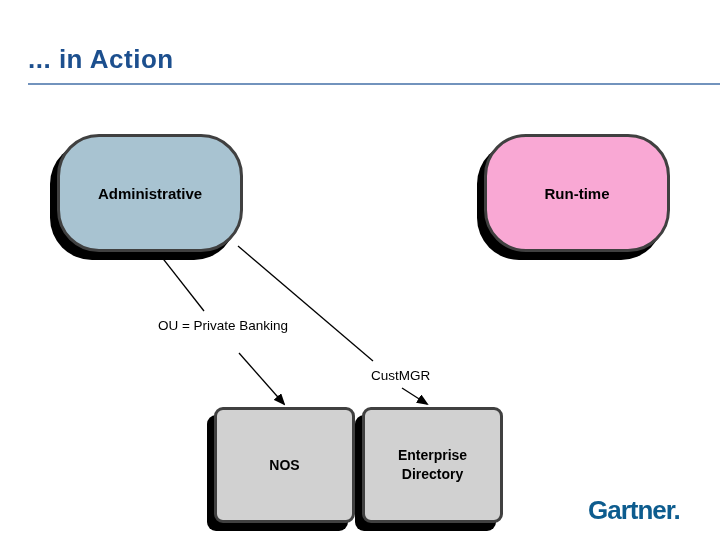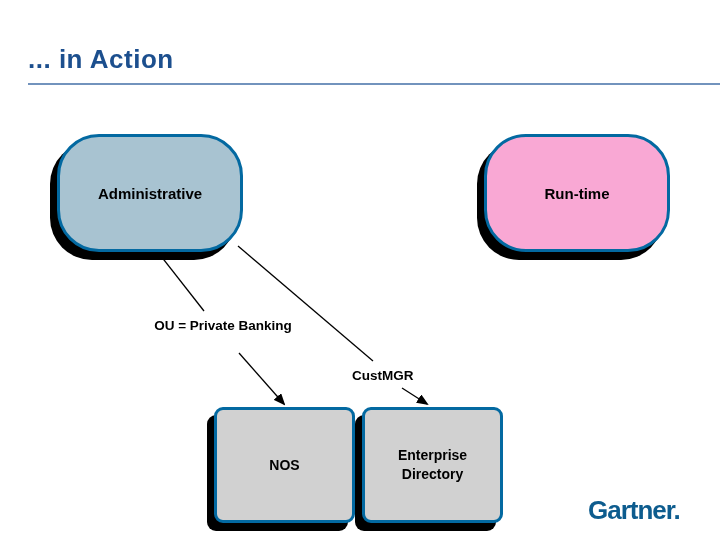--- a/index.html
+++ b/index.html
@@ -37,21 +37,21 @@
   }
   .connectors {
     position: absolute;
     left: 0;
     top: 0;
     pointer-events: none;
   }
   .node {
     position: absolute;
     box-sizing: border-box;
-    border: 3px solid #0369a1;
+    border: 3px solid #404040;
     box-shadow: -7px 8px 0 0 #000;
     display: flex;
     align-items: center;
     justify-content: center;
     text-align: center;
     font-weight: bold;
     color: #000;
   }
   .node.rounded {
     width: 186px;
@@ -66,33 +66,33 @@
     font-size: 14px;
     line-height: 1.35;
   }
   #node-administrative { left: 57px;  top: 134px; }
   #node-runtime        { left: 484px; top: 134px; }
   #node-nos            { left: 214px; top: 407px; }
   #node-ed             { left: 362px; top: 407px; }
   #node-ed .node-label { width: 100px; }
   .free-label {
     position: absolute;
-    font-weight: bold;
+    font-weight: normal;
     color: #000;
     font-size: 13.5px;
   }
   #label-attributes {
     left: 103px;
     top: 317px;
     width: 240px;
     text-align: center;
     line-height: 17px;
   }
   #label-custmgr {
-    left: 352px;
+    left: 371px;
     top: 368px;
     white-space: nowrap;
   }
   .gartner {
     position: absolute;
     left: 588px;
     top: 495px;
     font-size: 26px;
     font-weight: bold;
     color: #0d5c8e;

